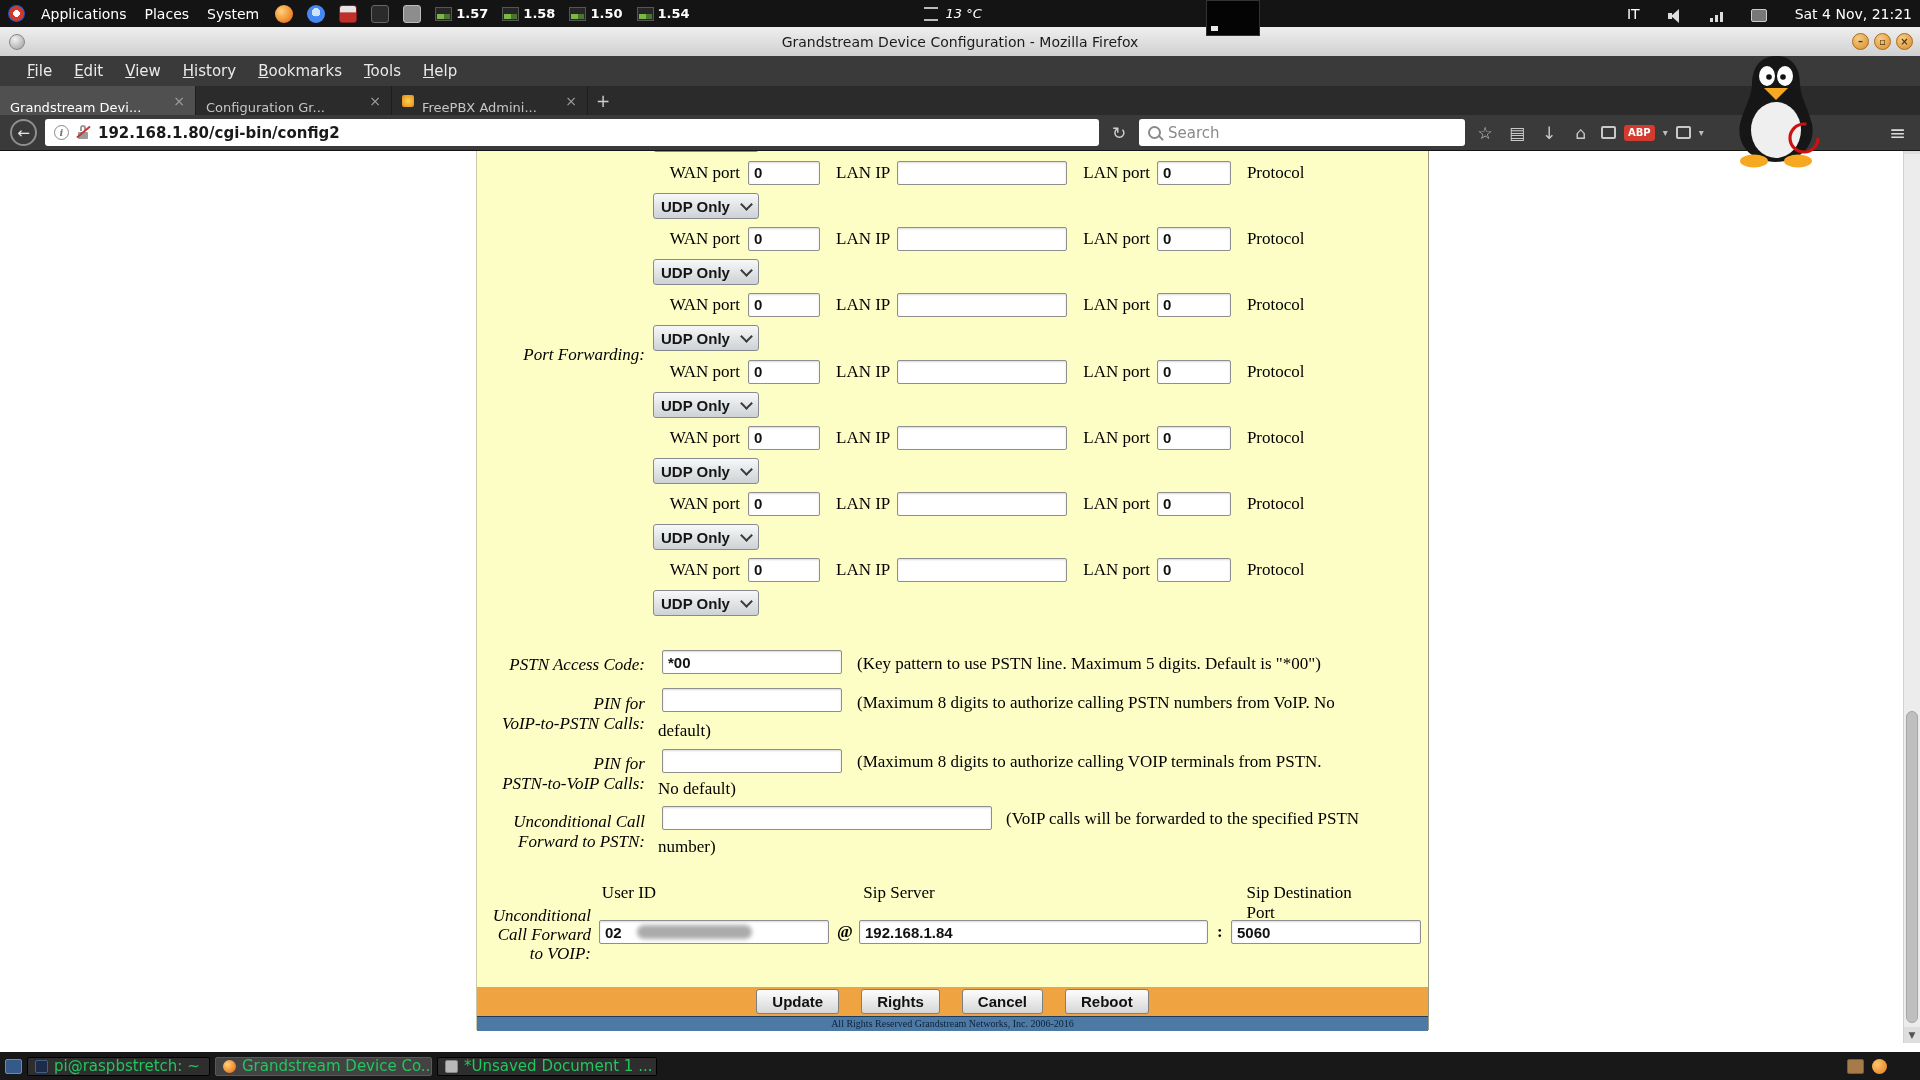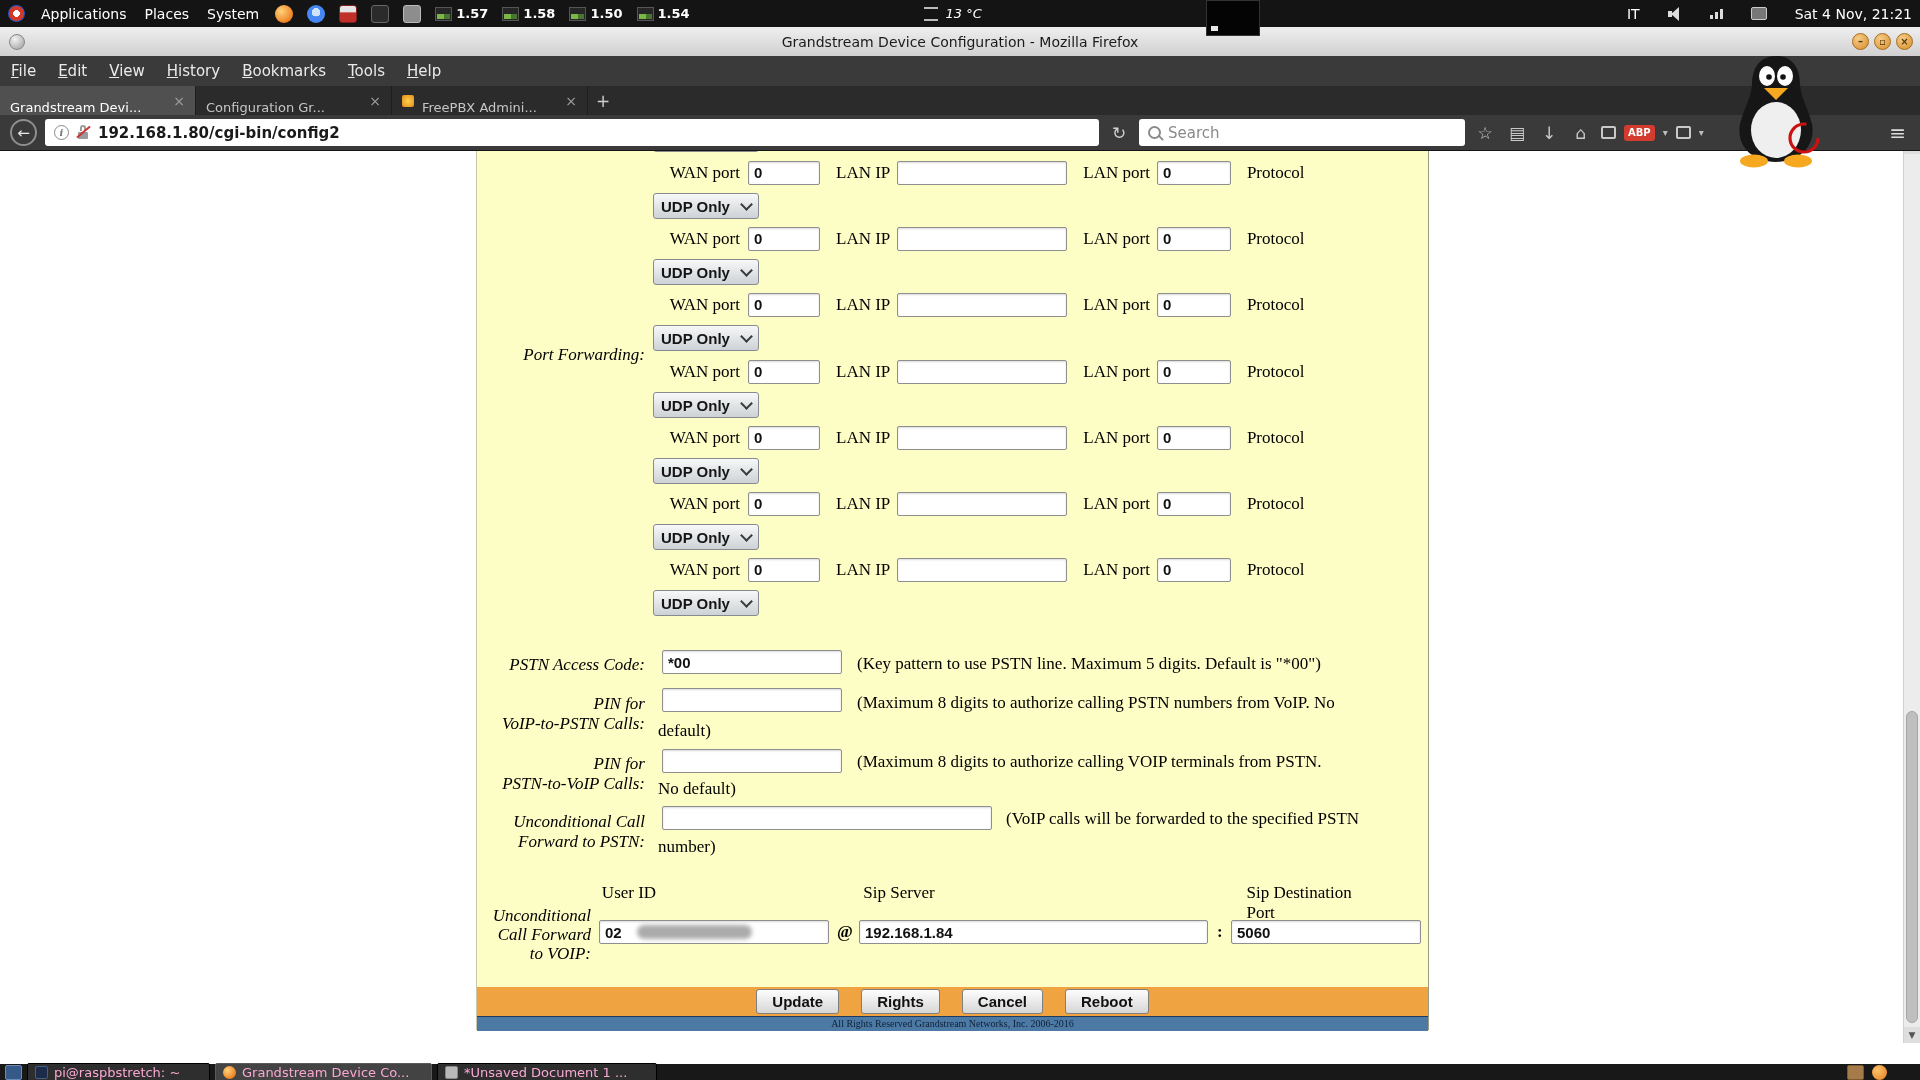--- a/index.html
+++ b/index.html
@@ -14,41 +14,41 @@
   .ficon{background:radial-gradient(circle at 35% 35%,#ffd27a,#e66000);}
   .cicon{background:radial-gradient(circle at 50% 40%,#cfe3ff 0 30%,#4587f3 31% 100%);}
   .ricon{border-radius:3px;background:linear-gradient(#e5e5e5 40%,#c03028 41%);border:1px solid #802020;box-sizing:border-box;}
   .ticon{border-radius:3px;background:#2b2b2b;border:1px solid #666;box-sizing:border-box;}
   .micon{border-radius:3px;background:#8d8d8d;border:1px solid #bbb;box-sizing:border-box;}
   .mon{display:flex;align-items:center;font-size:13px;gap:4px;}
   .graph{width:15px;height:12px;background:#262626;border:1px solid #555;position:relative;display:inline-block;}
   .graph::after{content:'';position:absolute;left:1px;right:1px;bottom:1px;height:5px;
                 background:linear-gradient(90deg,#7ab648 0 55%,#47762c 55% 100%);}
   .wavy{display:inline-block;width:14px;height:10px;border-top:2px solid #bbb;border-bottom:2px solid #bbb;margin-right:4px;}
-  .pright{margin-left:auto;display:flex;align-items:center;gap:28px;white-space:nowrap;}
+  .pright{margin-left:auto;display:flex;align-items:flex-end;gap:28px;white-space:nowrap;}
   .spk{display:inline-block;width:14px;height:13px;position:relative;}
   .spk::before{content:'';position:absolute;left:0;top:4px;width:4px;height:6px;background:#ddd;}
   .spk::after{content:'';position:absolute;left:3px;top:0;border:7px solid transparent;border-right:8px solid #ddd;border-left:none;}
   .sig{display:inline-flex;align-items:flex-end;gap:2px;}
   .sig i{width:3px;background:#ddd;display:block;}
   .tray{width:14px;height:11px;border:1px solid #ccc;background:#777;border-radius:2px;}
   .mini-window{position:absolute;left:1206px;top:0;width:52px;height:34px;background:#040404;border:1px solid #333;z-index:60;}
   .mini-dot{position:absolute;left:4px;bottom:4px;width:7px;height:5px;background:#e8e8e8;}
   
   .titlebar{position:absolute;top:27px;left:0;right:0;height:29px;background:linear-gradient(#efefef,#d0d0d0);
             border-bottom:1px solid #9a9a9a;display:flex;align-items:center;justify-content:center;
             color:#1a1a1a;font-size:14px;z-index:30;}
   .win-menu-btn{position:absolute;left:9px;width:16px;height:16px;border-radius:50%;
                 background:radial-gradient(circle at 35% 30%,#f2f2f2,#9c9c9c);border:1px solid #888;box-sizing:border-box;}
   .win-controls{position:absolute;right:7px;display:flex;gap:5px;}
   .wc{width:17px;height:17px;border-radius:50%;background:radial-gradient(circle at 35% 30%,#f5cc86,#d98e2b);
       border:1px solid #a86c1e;color:#53350d;font:bold 10px/15px "DejaVu Sans",sans-serif;text-align:center;box-sizing:border-box;}
   
   .menubar{position:absolute;top:56px;left:0;right:0;height:30px;background:#3a3a3a;border-bottom:1px solid #292929;
-           display:flex;align-items:center;gap:4px;padding-left:2px;color:#eaeaea;font-size:15px;z-index:30;}
+           display:flex;align-items:center;gap:4px;padding-left:18px;color:#eaeaea;font-size:15px;z-index:30;}
   .mitem{display:inline-block;padding:4px 9px;}
   .mitem::first-letter{text-decoration:underline;}
   
   .tabbar{position:absolute;top:86px;left:0;right:0;height:29px;background:#2b2b2b;display:flex;
           align-items:stretch;color:#c6c6c6;font-size:13px;z-index:30;}
   .tab{display:flex;align-items:center;gap:8px;padding:0 10px;width:196px;border-right:1px solid #1e1e1e;box-sizing:border-box;}
   .tab.active{background:#505050;color:#fff;}
   .tab .tlabel{overflow:hidden;white-space:nowrap;margin-top:14px;}
   .tab .close{margin-left:auto;color:#9f9f9f;font-size:14px;}
   .fpbx-ico{width:12px;height:12px;border-radius:2px;background:radial-gradient(#ffd24a,#e08a1a);flex:none;}
@@ -106,22 +106,22 @@
   .lh20{line-height:20px;}
   .lh19{line-height:19px;}
   .btnbar{position:absolute;left:0;right:0;top:849px;height:29px;background:#f0a441;display:flex;
           align-items:center;justify-content:center;gap:22px;}
   .fbtn{height:25px;padding:0 15px;background:linear-gradient(#fdfdfd,#d6d6d6);border:1px solid #7f7f7f;
         border-radius:3px;font:bold 15px "Liberation Sans",sans-serif;color:#111;}
   .footer{position:absolute;left:0;right:0;top:878px;height:14px;background:#4d79a5;border-top:1px solid #1e3a5c;
           text-align:center;font:10px/14px "Liberation Serif",serif;color:#0c2239;}
   .redact{position:absolute;border-radius:8px;background:#9d9d9d;filter:blur(2px);opacity:.85;}
   
-  .taskbar{position:absolute;bottom:0;left:0;right:0;height:16px;background:#181818;display:flex;align-items:center;
-           gap:5px;padding:0 5px;color:#f9a8d4;font-size:13px;z-index:40;box-sizing:border-box;}
+  .taskbar{position:absolute;bottom:0;left:0;right:0;height:28px;background:#181818;display:flex;align-items:center;
+           gap:5px;padding:0 5px;color:#22c55e;font-size:15px;z-index:40;box-sizing:border-box;}
   .sd-icon{width:15px;height:13px;background:#355a8a;border:1px solid #6a8ab5;border-radius:2px;flex:none;}
   .tbtn{height:19px;display:flex;align-items:center;gap:6px;padding:0 7px;background:#2e2e2e;border:1px solid #000;
         border-radius:2px;white-space:nowrap;overflow:hidden;box-sizing:border-box;}
   .tbtn.active{background:#434343;border-color:#5a5a5a;}
   .tico{width:13px;height:13px;border-radius:2px;flex:none;}
   .t-term{background:#1c2b4a;border:1px solid #44608a;box-sizing:border-box;}
   .t-fx{border-radius:50%;background:radial-gradient(circle at 35% 35%,#ffd27a,#e66000);}
   .t-ed{background:#b9b9b9;border:1px solid #888;box-sizing:border-box;}
   .tright{margin-left:auto;display:flex;gap:8px;margin-right:28px;align-items:center;}
   .board{width:15px;height:13px;background:#a57b4a;border:1px solid #7a5a30;border-radius:2px;}

